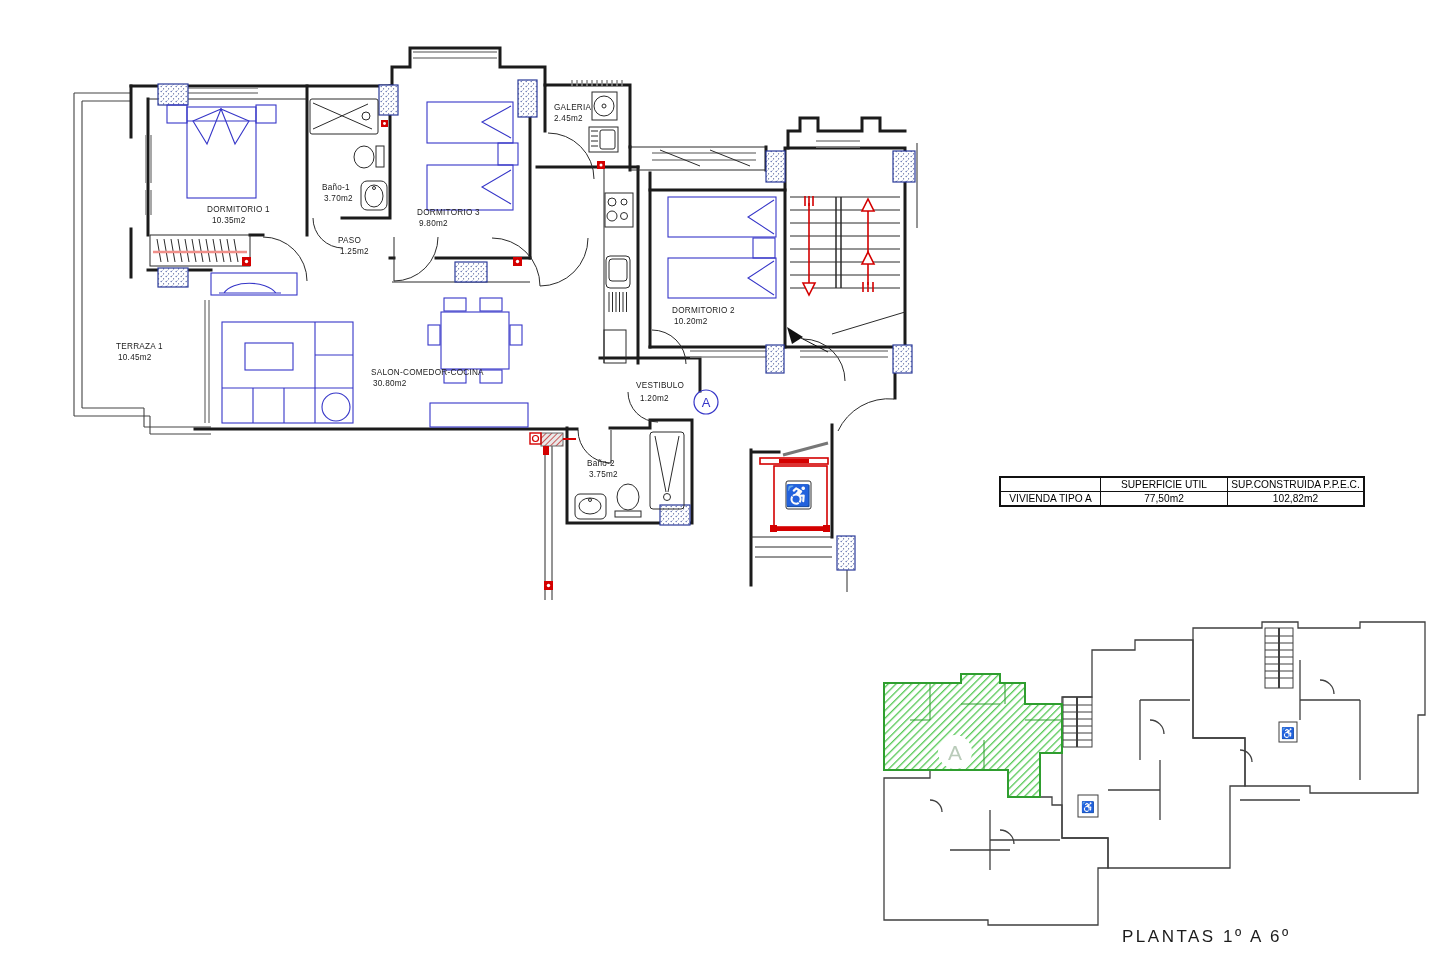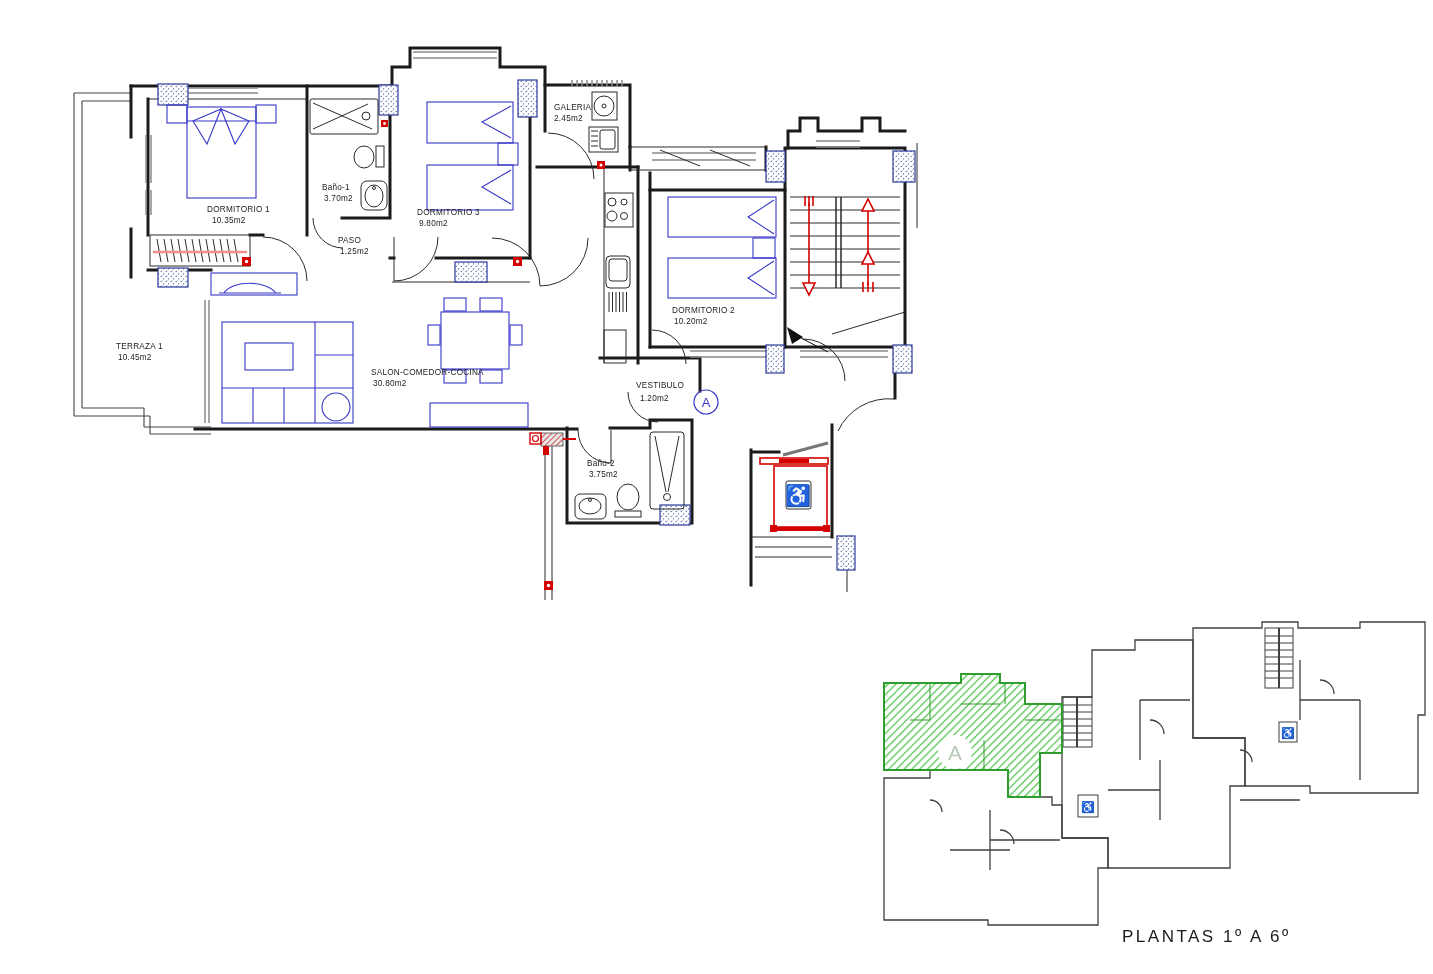--- a/index.html
+++ b/index.html
@@ -322,14 +322,28 @@
       <path d="M884,683 H961 V674 H1000 V683 H1025 V704 H1062 V753 H1040 V797 H1008 V770 H884 Z" fill="url(#gh)" stroke="#2f9e2f" stroke-width="2"></path>
       <path d="M930,683 V720 M961,704 H1000 M1005,683 V704 M910,720 H930 M1025,720 H1062 M984,740 V770" stroke="#2f9e2f" stroke-width="1" fill="none"></path>
       <circle cx="955" cy="752" r="17" fill="#ffffff"></circle>
       <text class="miniA" x="955" y="760" text-anchor="middle">A</text>
     </g>
 
     <text class="caption" x="1122" y="942">PLANTAS 1º A 6º</text>
   </g>
 </svg>
 
+<table id="sumtab">
+  <tbody>
+        <tr>
+    <td class="c0"></td>
+    <td class="c1">SUPERFICIE UTIL</td>
+    <td class="c2">SUP.CONSTRUIDA P.P.E.C.</td>
+  </tr>
+  <tr>
+    <td>VIVIENDA TIPO A</td>
+    <td>77,50m2</td>
+    <td>102,82m2</td>
+  </tr>
+</tbody>
+    </table>
 
 </div>
 
 </body></html>

